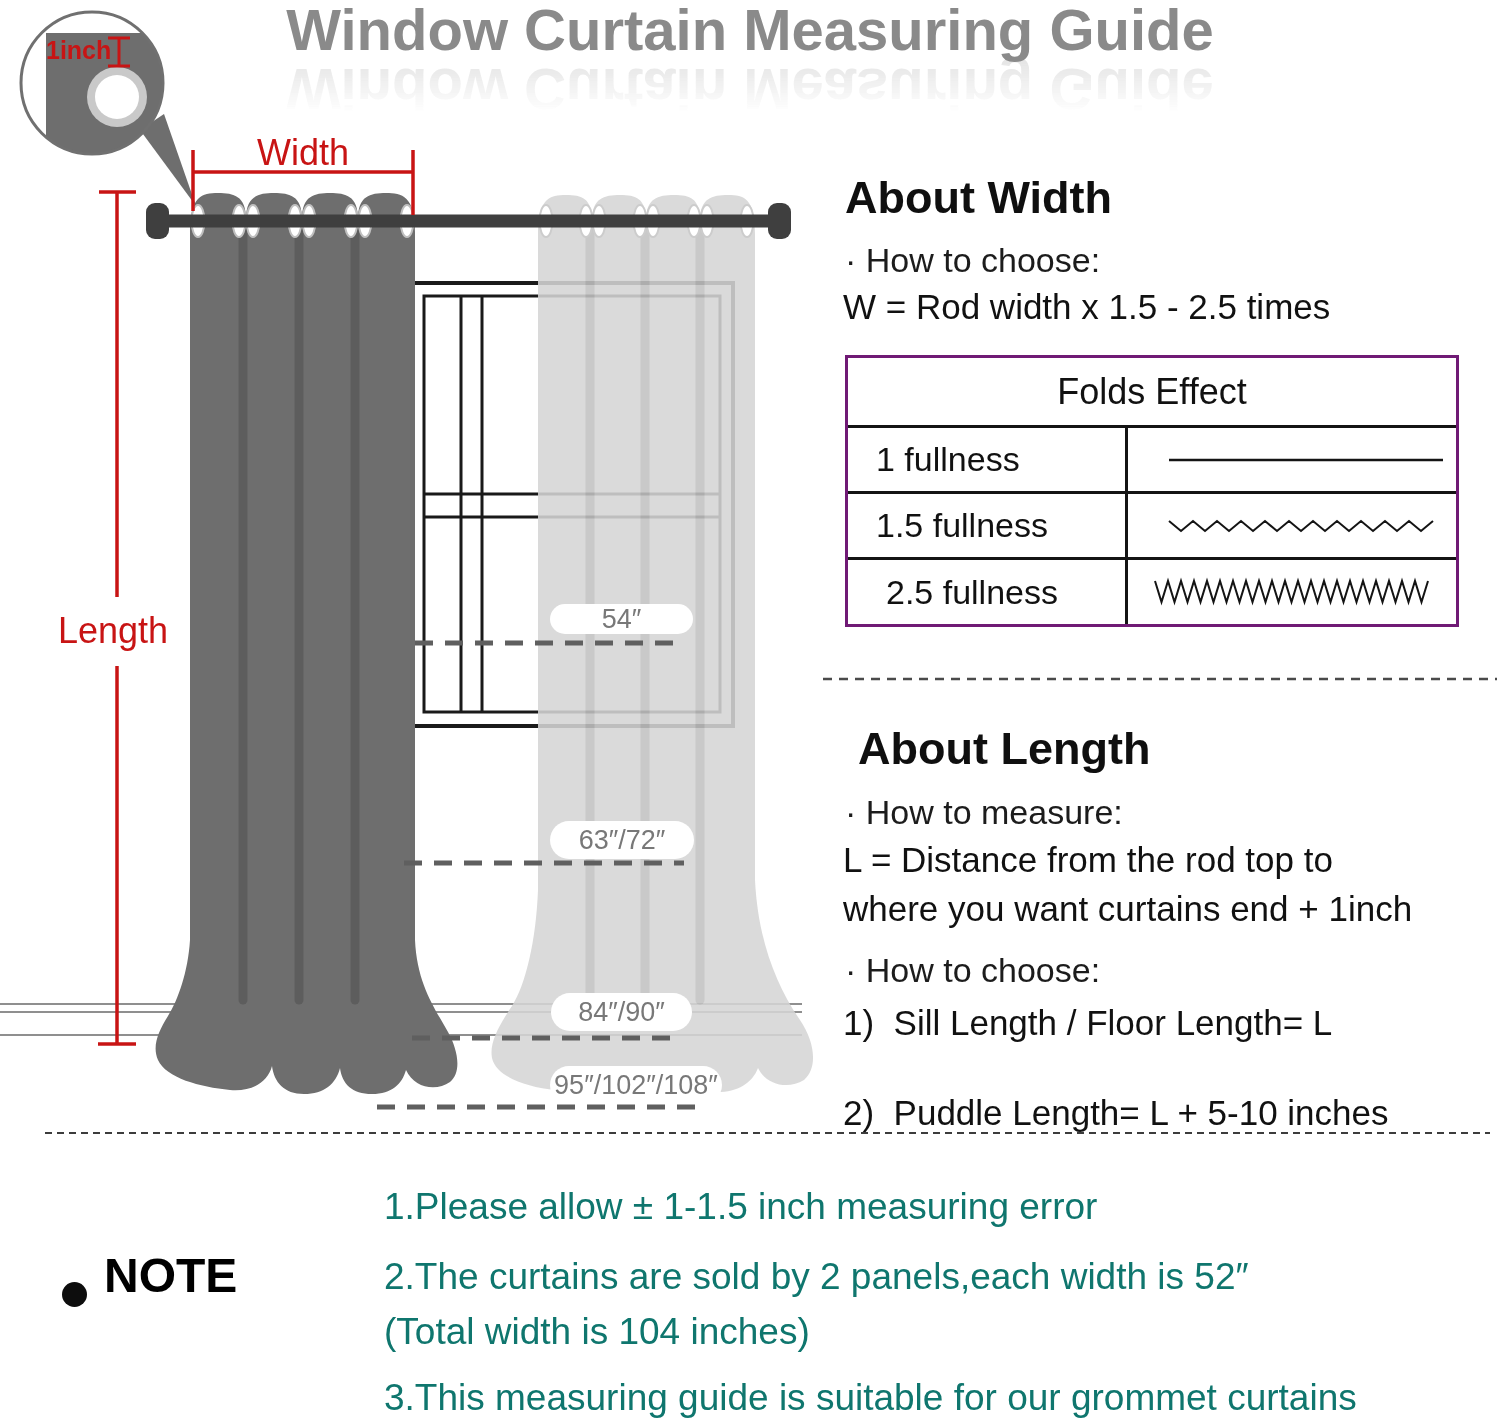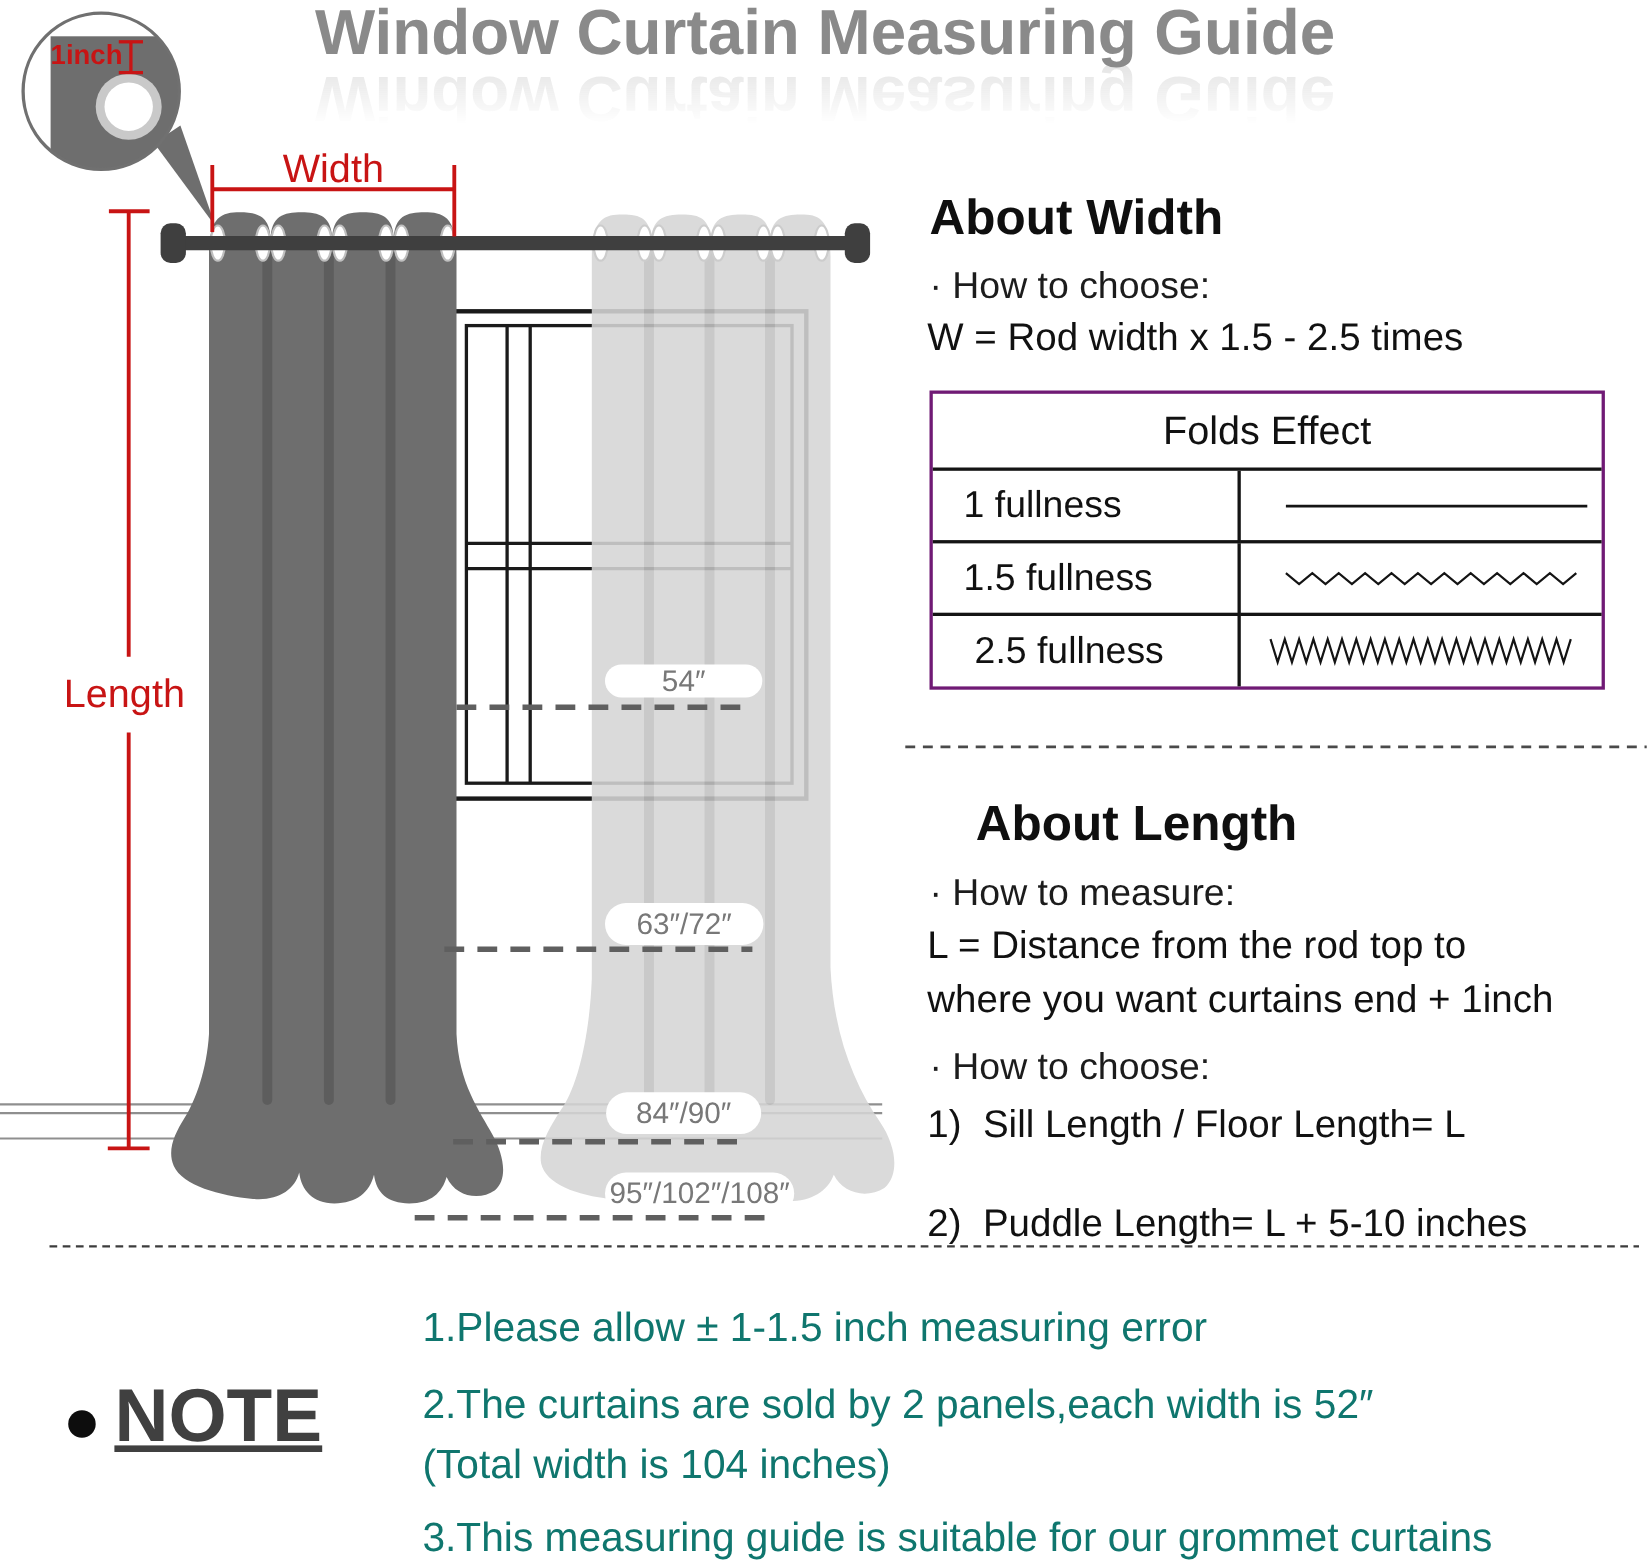--- a/index.html
+++ b/index.html
@@ -44,21 +44,21 @@
     grid-column:1 / 3;display:flex;align-items:center;justify-content:center;
     font-size:36px;color:#111;border-bottom:3px solid #141414;
   }
   .fold-label{
     display:flex;align-items:center;padding-left:38px;font-size:34px;color:#111;
     border-right:3px solid #141414;box-sizing:border-box;
   }
   .fold-effect{display:flex;align-items:center;justify-content:center;}
   .row-border{border-bottom:3px solid #141414;padding-left:28px;}
   
-  .note-heading{font-size:68px;font-weight:bold;color:#404040;white-space:nowrap;text-decoration:underline;}
+  .note-heading{font-size:48px;font-weight:bold;color:#000000;white-space:nowrap;}
   .note-bullet{width:25px;height:25px;border-radius:50%;background:#0d0d0d;}
   .note-line{font-size:37px;color:#0f766e;white-space:nowrap;}
 </style>
 </head>
 <body>
 
 <div class="page">
 
   <svg width="1500" height="1420" viewBox="0 0 1500 1420" aria-hidden="true">
     <defs>
@@ -233,21 +233,21 @@
         </svg>
     </div>
     <div class="fold-label" style="border-bottom:none;">2.5 fullness</div>
     <div class="fold-effect">
       <svg width="290" height="42" style="position:static;">
           <polyline points="8,10 14.5,31 21,10 27.5,31 34,10 40.5,31 47,10 53.5,31 60,10 66.5,31 73,10 79.5,31 86,10 92.5,31 99,10 105.5,31 112,10 118.5,31 125,10 131.5,31 138,10 144.5,31 151,10 157.5,31 164,10 170.5,31 177,10 183.5,31 190,10 196.5,31 203,10 209.5,31 216,10 222.5,31 229,10 235.5,31 242,10 248.5,31 255,10 261.5,31 268,10 274.5,31 281,10" fill="none" stroke="#141414" stroke-width="2"></polyline>
         </svg>
     </div>
   </div>
 
-  <div class="abs h2" style="left:887px;top:723px;">About Length</div>
+  <div class="abs h2" style="left:858px;top:723px;">About Length</div>
   <div class="abs body-line" style="left:845px;top:793px;">· How to measure:</div>
   <div class="abs formula" style="left:843px;top:840px;">L = Distance from the rod top to</div>
   <div class="abs formula" style="left:843px;top:889px;">where you want curtains end + 1inch</div>
   <div class="abs body-line" style="left:845px;top:951px;">· How to choose:</div>
   <div class="abs formula" style="left:843px;top:1003px;">1)  Sill Length / Floor Length= L</div>
   <div class="abs formula" style="left:843px;top:1052px;margin-top:41px;">2)  Puddle Length= L + 5-10 inches</div>
 
   <div class="abs note-bullet" style="left:62px;top:1282px;"></div>
   <div class="abs note-heading" style="left:104px;top:1248px;">NOTE</div>
   <div class="abs note-line" style="left:384px;top:1186px;">1.Please allow ± 1-1.5 inch measuring error</div>

